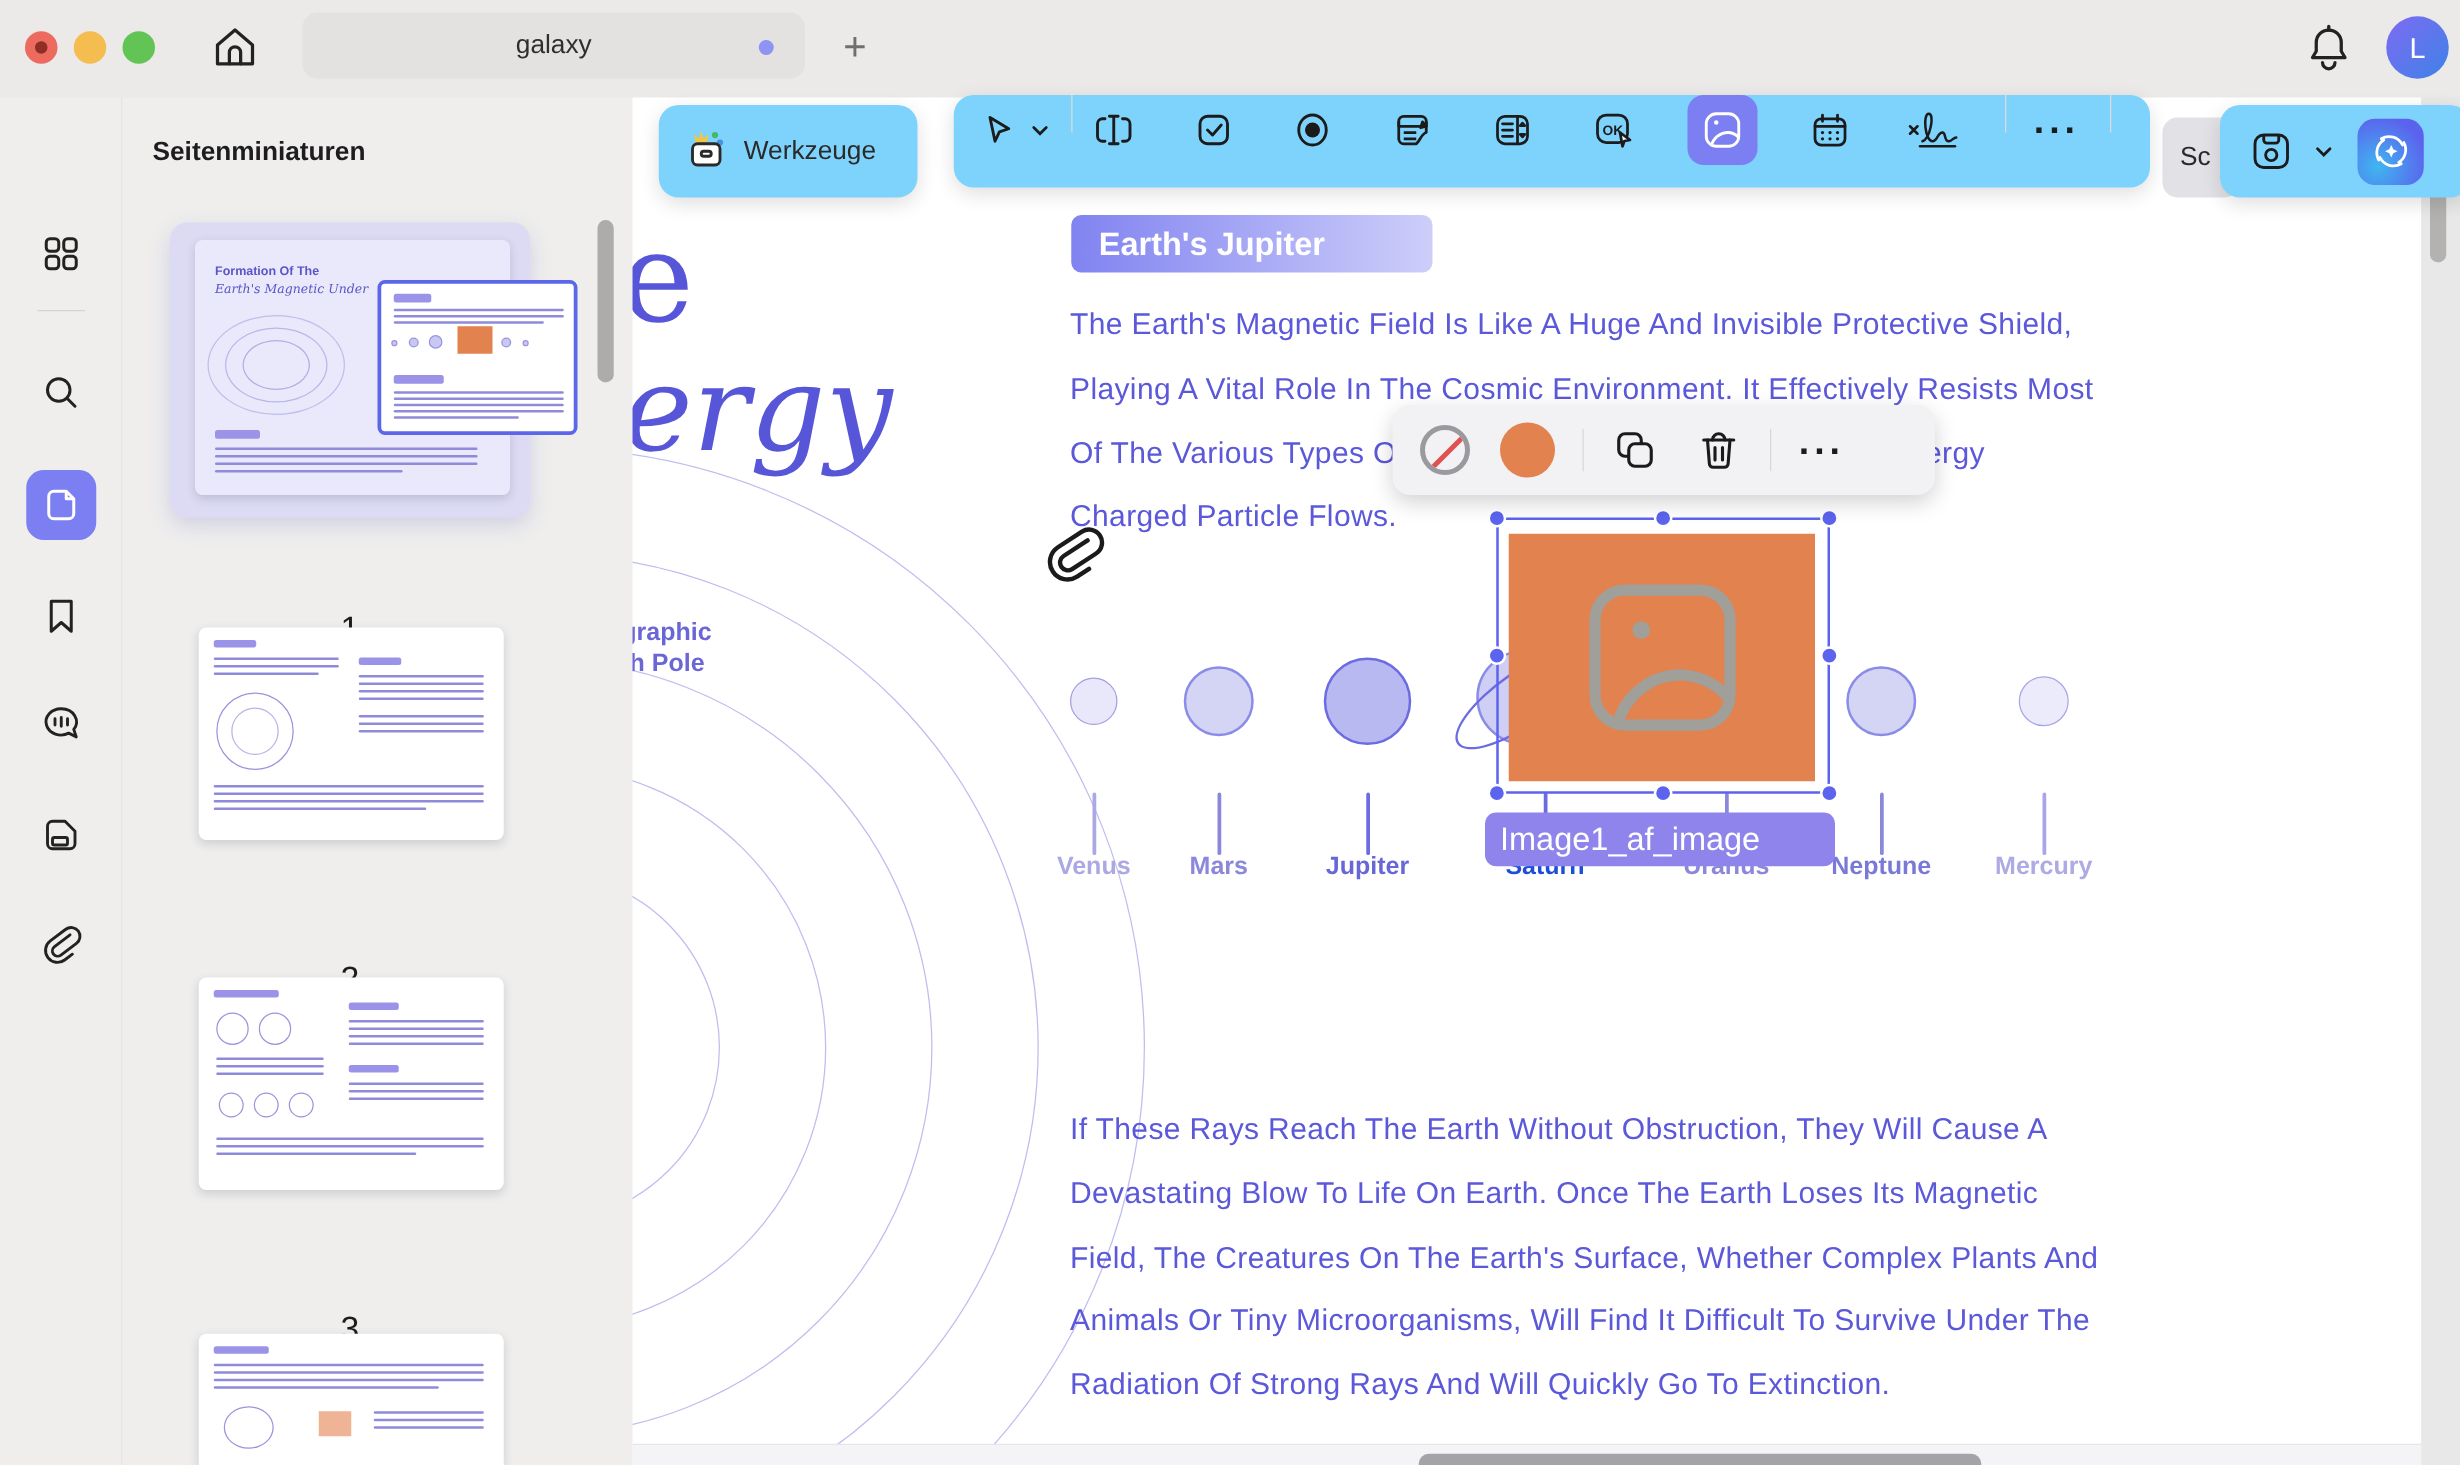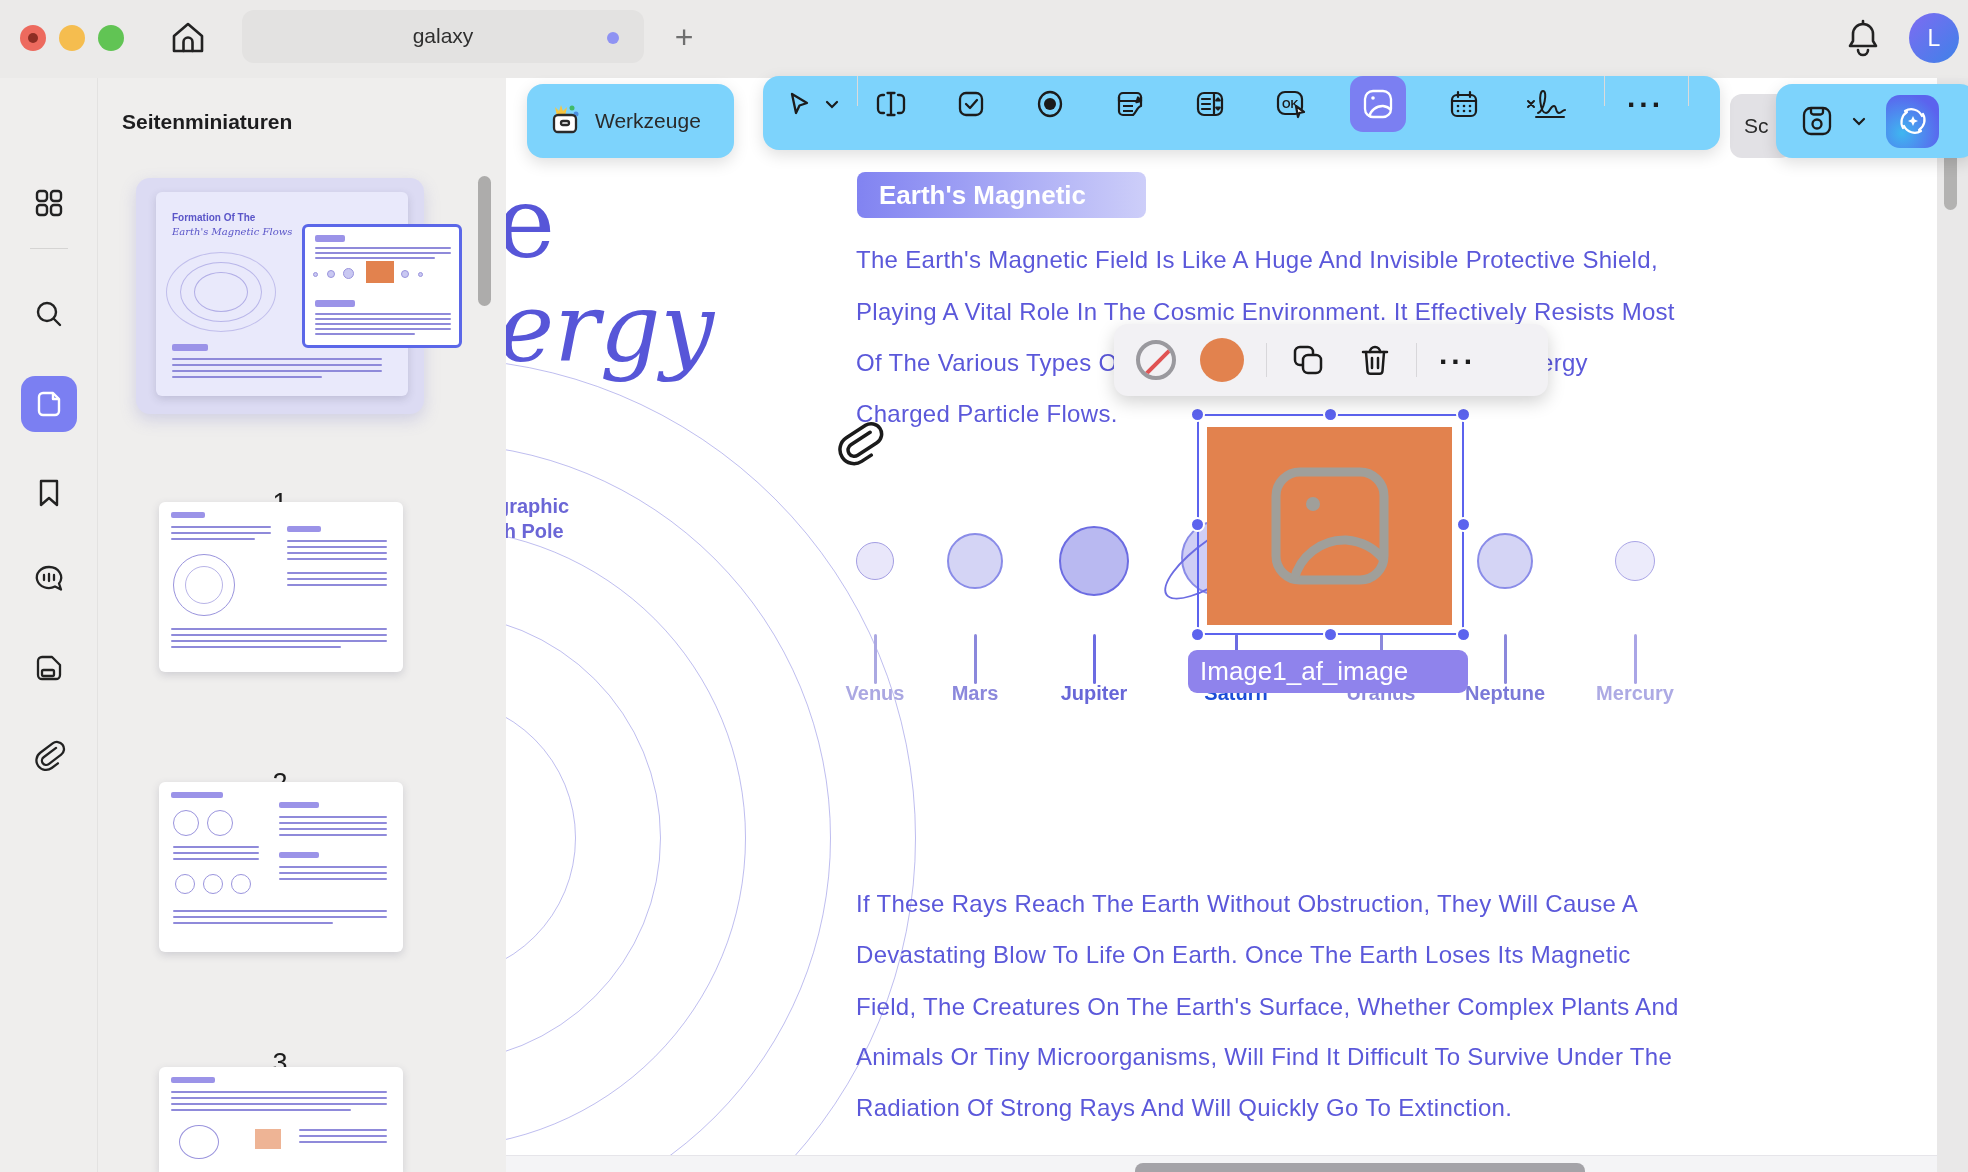--- a/index.html
+++ b/index.html
@@ -197,21 +197,21 @@
 
   </div>
 
   <div id="panel" class="abs">
     <div class="abs" id="panel-heading">Seitenminiaturen</div>
     <div class="abs" id="panel-scroll"></div>
 
     <div class="abs" id="thumb1-sel"></div>
     <div class="abs mini-page" id="mini1">
       <div class="mini-title1">Formation Of The</div>
-      <div class="mini-title2">Earth's Magnetic Flows</div>
+      <div class="mini-title2">Earth's Magnetic Under</div>
       <div class="mini-field" style="left:10px; top:60px; width:110px; height:80px; opacity:.5"></div>
       <div class="mini-field" style="left:24px; top:70px; width:82px; height:60px; opacity:.6"></div>
       <div class="mini-field" style="left:38px; top:80px; width:54px; height:40px; opacity:.7"></div>
       <div class="mini-pill" style="left:16px; top:152px; width:36px; height:7px"></div>
       <div class="mini-bar" style="left:16px; top:166px; width:210px"></div>
       <div class="mini-bar" style="left:16px; top:172px; width:210px"></div>
       <div class="mini-bar" style="left:16px; top:178px; width:210px"></div>
       <div class="mini-bar" style="left:16px; top:184px; width:150px"></div>
       <div id="viewport-rect">
         <div class="mini-pill" style="left:10px; top:8px; width:30px; height:7px"></div>
@@ -304,21 +304,21 @@
     <div class="abs arc" style="left:-295px; top:535px; width:450px; height:450px"></div>
     <div class="abs arc" style="left:-380px; top:450px; width:620px; height:620px"></div>
     <div class="abs arc" style="left:-465px; top:365px; width:790px; height:790px"></div>
     <div class="abs arc" style="left:-550px; top:280px; width:960px; height:960px"></div>
 
     <div class="abs" id="pole-label">
       <div>graphic</div>
       <div>th Pole</div>
     </div>
 
-    <div class="pill-head" id="s1-head">Earth's Magnetic</div>
+    <div class="pill-head" id="s1-head">Earth's Jupiter</div>
     <div class="bodyline" style="top:220px">Playing A Vital Role In The Cosmic Environment. It Effectively Resists Most</div>
     <div class="bodyline" style="top:168px">The Earth's Magnetic Field Is Like A Huge And Invisible Protective Shield,</div>
     <div class="bodyline" style="top:271px">Of The Various Types Of</div>
     <div class="bodyline" style="top:271px; left:1034px">ergy</div>
     <div class="bodyline" style="top:322px">Charged Particle Flows.</div>
 
     <div class="planet" style="left:350px; top:464px; width:38px; height:38px; background:#e9e7fa; border:1.6px solid #a49ee3"></div>
     <div class="planet" style="left:441px; top:455px; width:56px; height:56px; background:#d4d4f5; border:2px solid #8a8ce8"></div>
     <div class="planet" style="left:553px; top:448px; width:70px; height:70px; background:#b9b9f1; border:2px solid #6c6ce2"></div>
     <div class="planet" style="left:675px; top:442px; width:76px; height:76px; background:#cfcef5; border:2px solid #8a8ce8"></div>

